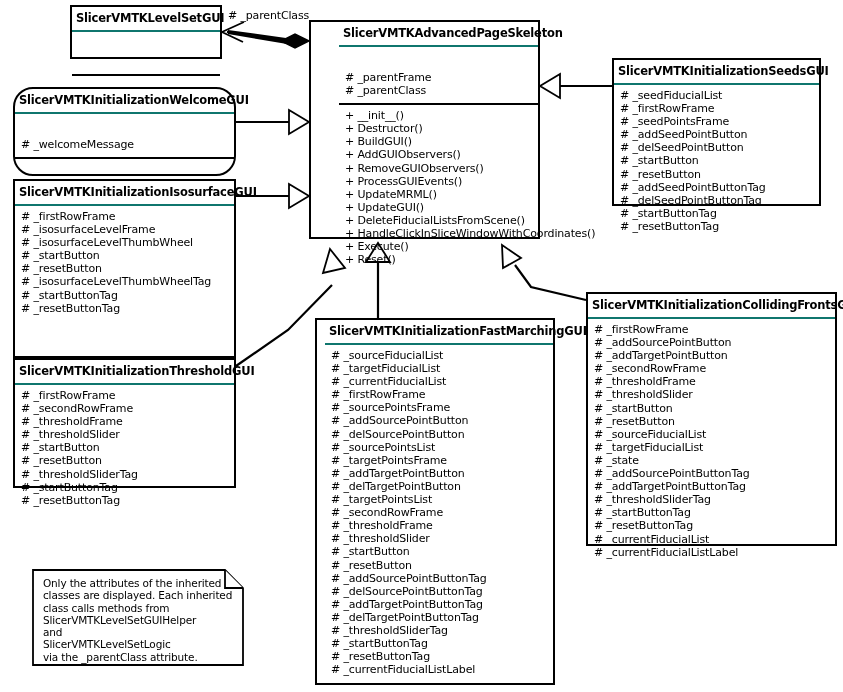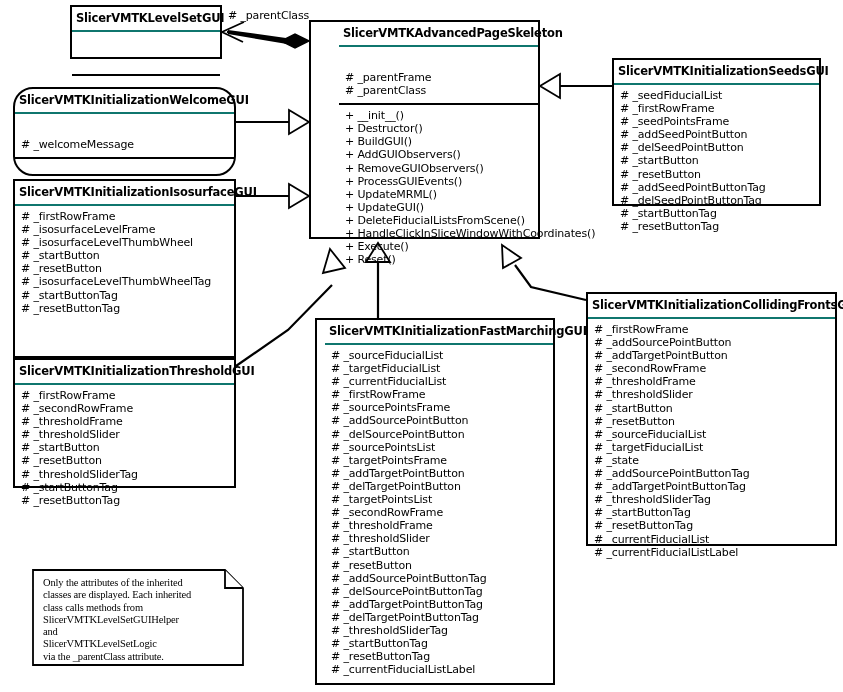--- a/index.html
+++ b/index.html
@@ -246,21 +246,21 @@
     <div class="uml-row"># _thresholdSliderTag</div>
     <div class="uml-row"># _startButtonTag</div>
     <div class="uml-row"># _resetButtonTag</div>
     <div class="uml-row"># _currentFiducialList</div>
     <div class="uml-row"># _currentFiducialListLabel</div>
   </div>
 </div>
 
 <div class="edge-label" style="left:228px;top:9px;"># _parentClass</div>
 
-<div class="uml-note" style="left:33px;top:570px;width:252px;height:95px;background:transparent;font-family:Liberation Serif, serif;">
+<div class="uml-note" style="left:33px;top:570px;width:252px;height:95px;background:transparent;">
   <div class="note-text">Only the attributes of the inherited
 classes are displayed. Each inherited
 class calls methods from
 SlicerVMTKLevelSetGUIHelper
 and
 SlicerVMTKLevelSetLogic
 via the _parentClass attribute.</div>
 </div>
 
 </body></html>

